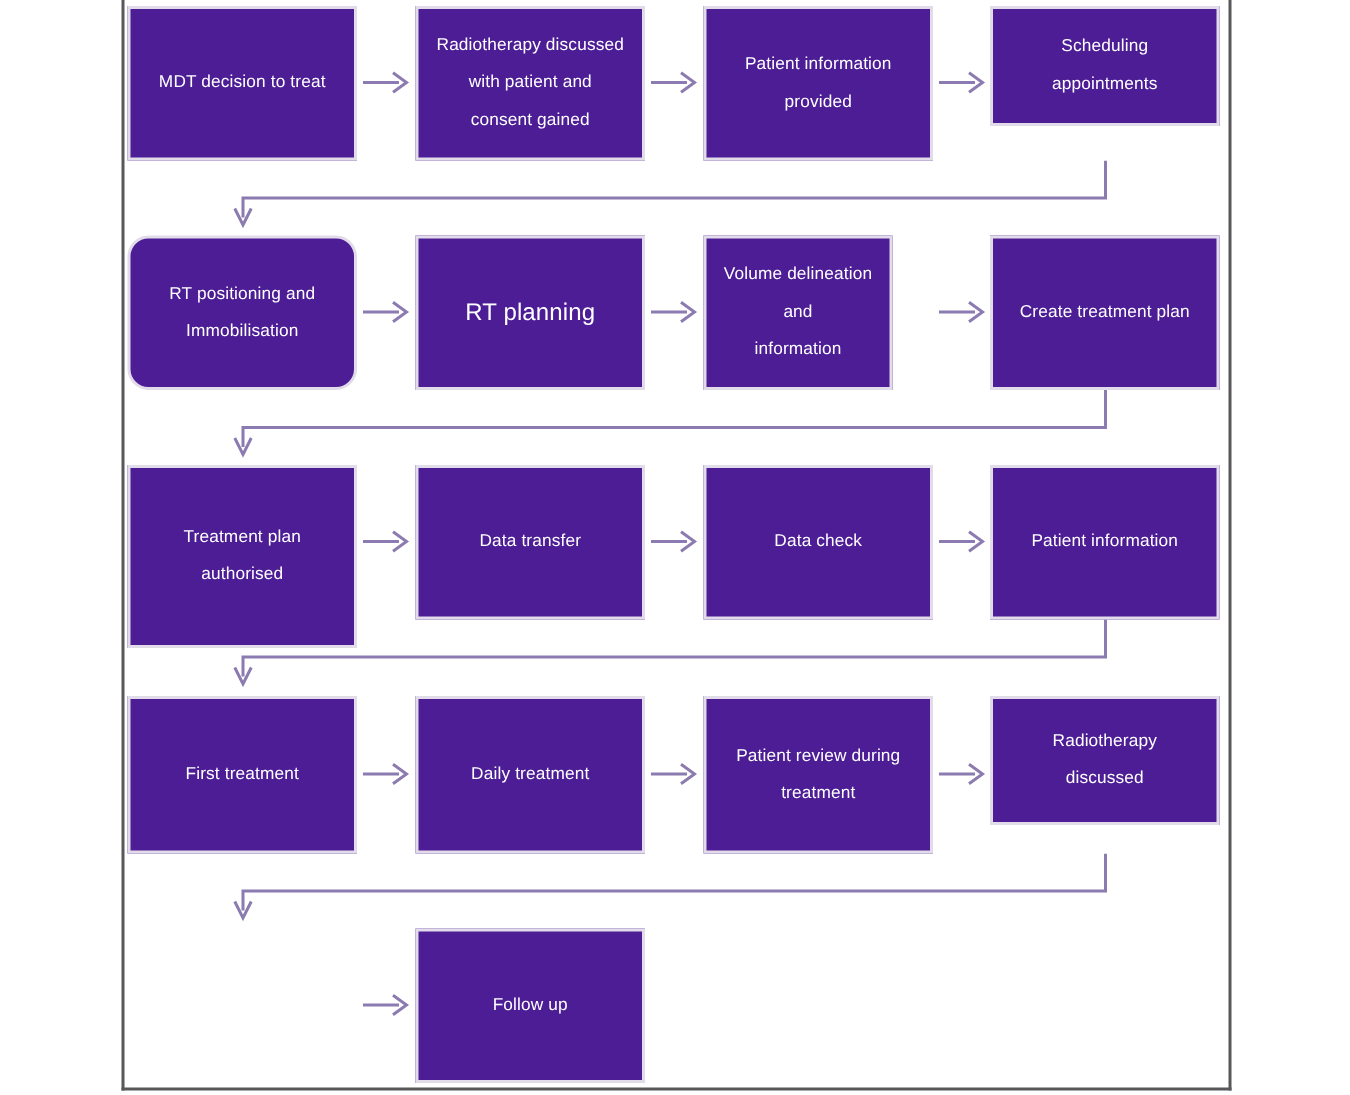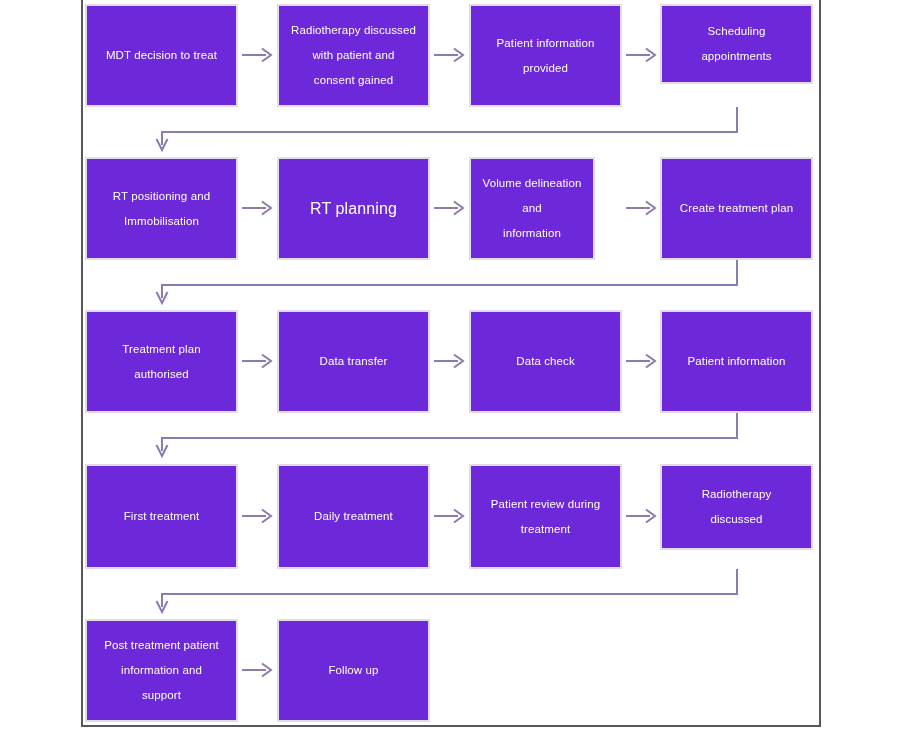--- a/index.html
+++ b/index.html
@@ -44,21 +44,21 @@
     top: 725px;
     width: 740px;
     height: 2px;
     background: #58585a;
   }
 
   
   .node {
     position: absolute;
     box-sizing: border-box;
-    background: #6d28d9;
+    background: #4c1d95;
     border: 2px solid #e2dcea;
     color: #ffffff;
     display: flex;
     align-items: center;
     justify-content: center;
     text-align: center;
     font-size: 11.5px;
     line-height: 25px;
     letter-spacing: 0.1px;
     padding: 0 8px;
@@ -141,21 +141,21 @@
     </span>
   </div>
 
   <div class="connector" style="left:155px; top:107px; width:590px; height:48px;">
     <svg width="590" height="48" viewBox="0 0 590 48">
       <polyline points="582,0 582,25 7,25 7,38" fill="none" stroke="#8b7bb0" stroke-width="2"></polyline>
       <polyline points="1.5,32 7,43 12.5,32" fill="none" stroke="#8b7bb0" stroke-width="2"></polyline>
     </svg>
   </div>
 
-  <div class="node" style="left:85px; top:157px; width:153px; height:103px;">
+  <div class="node" style="left:85px; top:157px; width:153px; height:103px;border-radius:14px;">
     <span class="node-label">
       <span>RT positioning and</span><br>
       <span>Immobilisation</span>
     </span>
   </div>
 
   <div class="harrow" style="left:242px; top:199px; width:32px;">
     <svg width="32" height="18" viewBox="0 0 32 18">
       <line x1="0" y1="9" x2="24" y2="9" stroke="#8b7bb0" stroke-width="2"></line>
       <polyline points="20,2.5 29,9 20,15.5" fill="none" stroke="#8b7bb0" stroke-width="2"></polyline>
@@ -191,21 +191,21 @@
     <span class="node-label">Create treatment plan</span>
   </div>
 
   <div class="connector" style="left:155px; top:260px; width:590px; height:48px;">
     <svg width="590" height="48" viewBox="0 0 590 48">
       <polyline points="582,0 582,25 7,25 7,38" fill="none" stroke="#8b7bb0" stroke-width="2"></polyline>
       <polyline points="1.5,32 7,43 12.5,32" fill="none" stroke="#8b7bb0" stroke-width="2"></polyline>
     </svg>
   </div>
 
-  <div class="node" style="left:85px; top:310px; width:153px; height:103px;">
+  <div class="node" style="left:85px; top:310px; width:153px; height:122px;">
     <span class="node-label">
       <span>Treatment plan</span><br>
       <span>authorised</span>
     </span>
   </div>
 
   <div class="harrow" style="left:242px; top:352px; width:32px;">
     <svg width="32" height="18" viewBox="0 0 32 18">
       <line x1="0" y1="9" x2="24" y2="9" stroke="#8b7bb0" stroke-width="2"></line>
       <polyline points="20,2.5 29,9 20,15.5" fill="none" stroke="#8b7bb0" stroke-width="2"></polyline>
@@ -288,27 +288,20 @@
     </span>
   </div>
 
   <div class="connector" style="left:155px; top:569px; width:590px; height:48px;">
     <svg width="590" height="48" viewBox="0 0 590 48">
       <polyline points="582,0 582,25 7,25 7,38" fill="none" stroke="#8b7bb0" stroke-width="2"></polyline>
       <polyline points="1.5,32 7,43 12.5,32" fill="none" stroke="#8b7bb0" stroke-width="2"></polyline>
     </svg>
   </div>
 
-  <div class="node" style="left:85px; top:619px; width:153px; height:103px;">
-    <span class="node-label">
-      <span>Post treatment patient</span><br>
-      <span>information  and</span><br>
-      <span>support</span>
-    </span>
-  </div>
 
   <div class="harrow" style="left:242px; top:661px; width:32px;">
     <svg width="32" height="18" viewBox="0 0 32 18">
       <line x1="0" y1="9" x2="24" y2="9" stroke="#8b7bb0" stroke-width="2"></line>
       <polyline points="20,2.5 29,9 20,15.5" fill="none" stroke="#8b7bb0" stroke-width="2"></polyline>
     </svg>
   </div>
 
   <div class="node" style="left:277px; top:619px; width:153px; height:103px;">
     <span class="node-label">Follow up</span>

